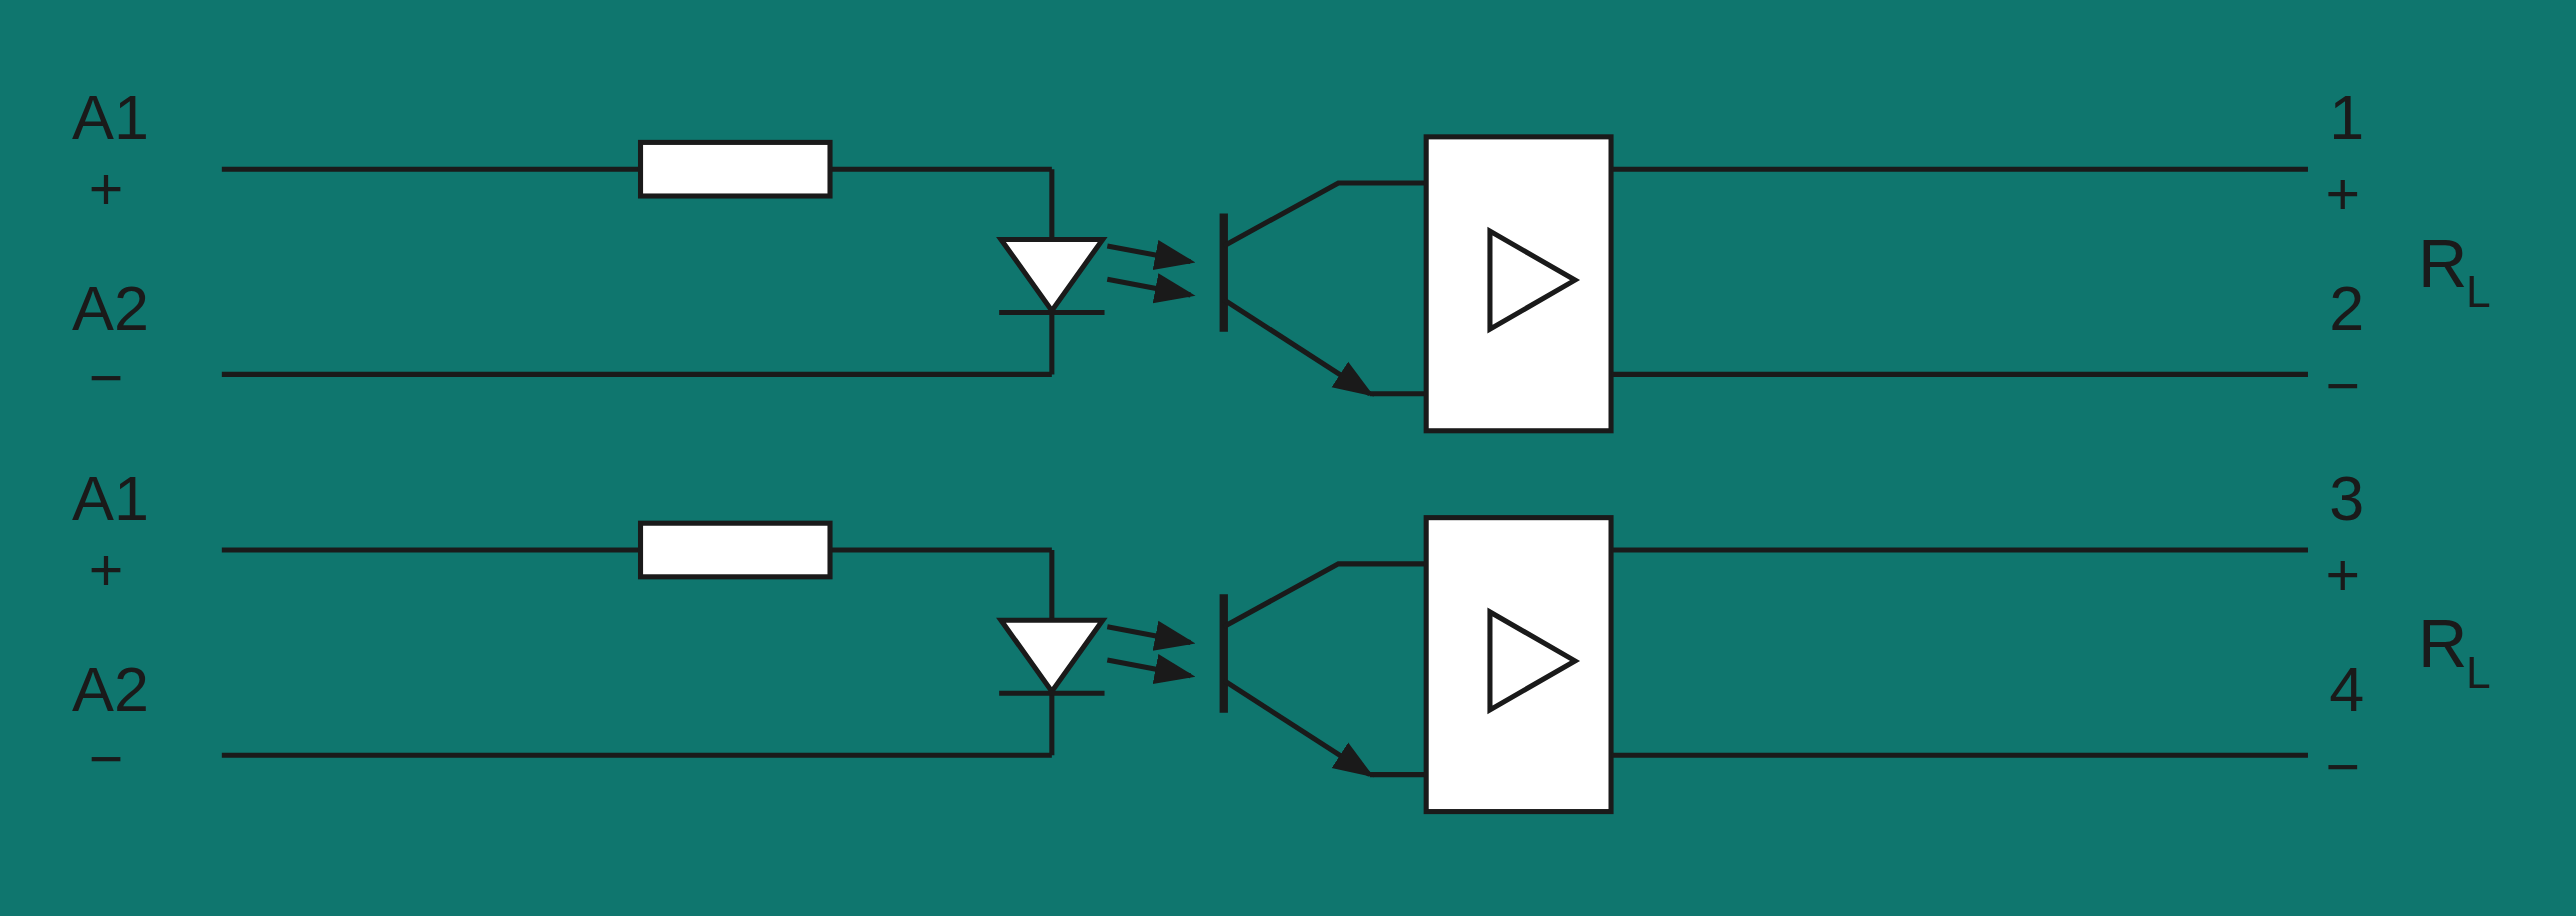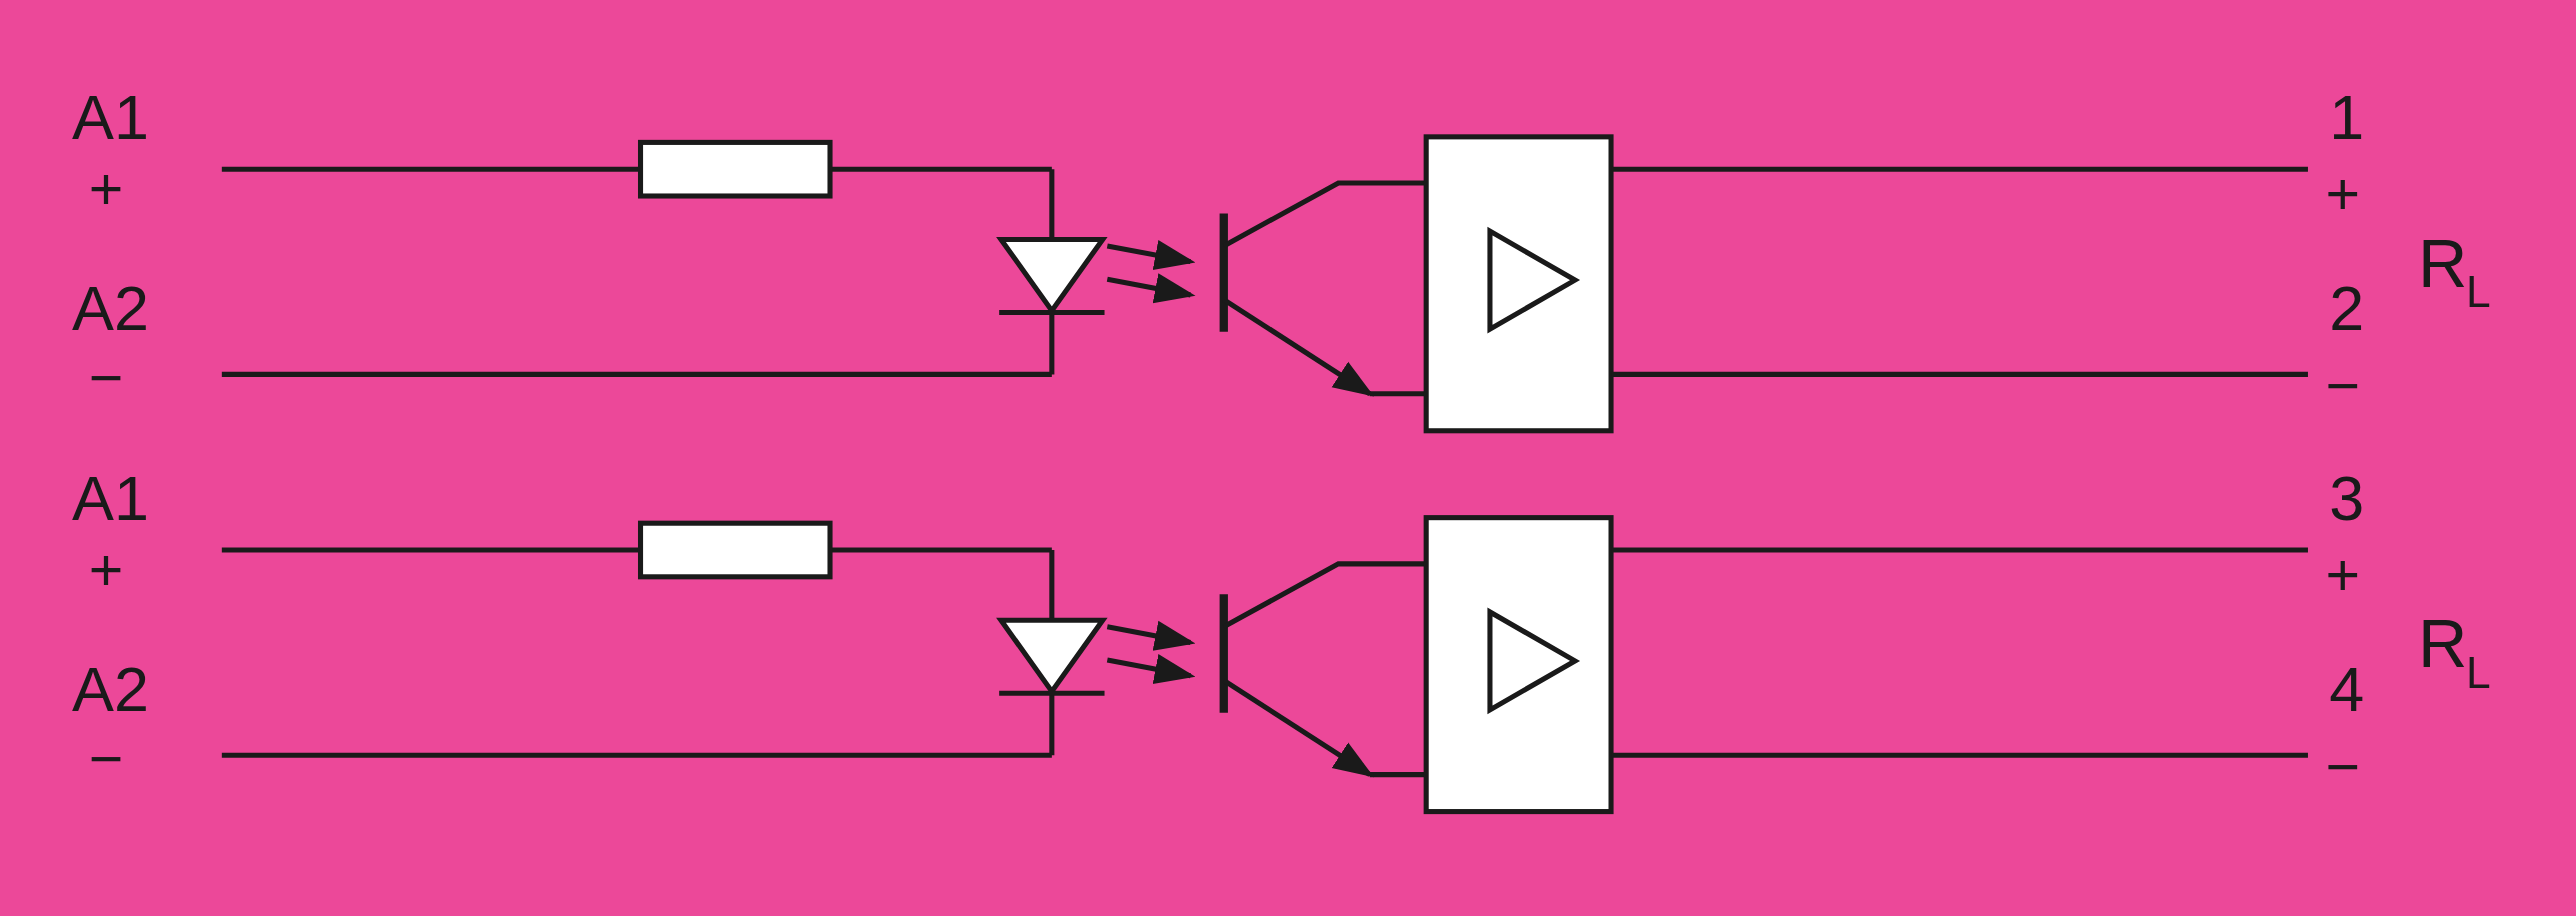--- a/index.html
+++ b/index.html
@@ -4,21 +4,21 @@
 <style>
   html, body {
     margin: 0;
     padding: 0;
     background: #ffffff;
   }
   .canvas {
     position: relative;
     width: 2576px;
     height: 917px;
-    background: #ec4899;
+    background: #0f766e;
     font-family: "Liberation Sans", "DejaVu Sans", sans-serif;
   }
   svg { display: block; }
   .wire {
     stroke: #1a1a1a;
     stroke-width: 5.5;
     fill: none;
     stroke-linecap: butt;
   }
   .wire-thick {

